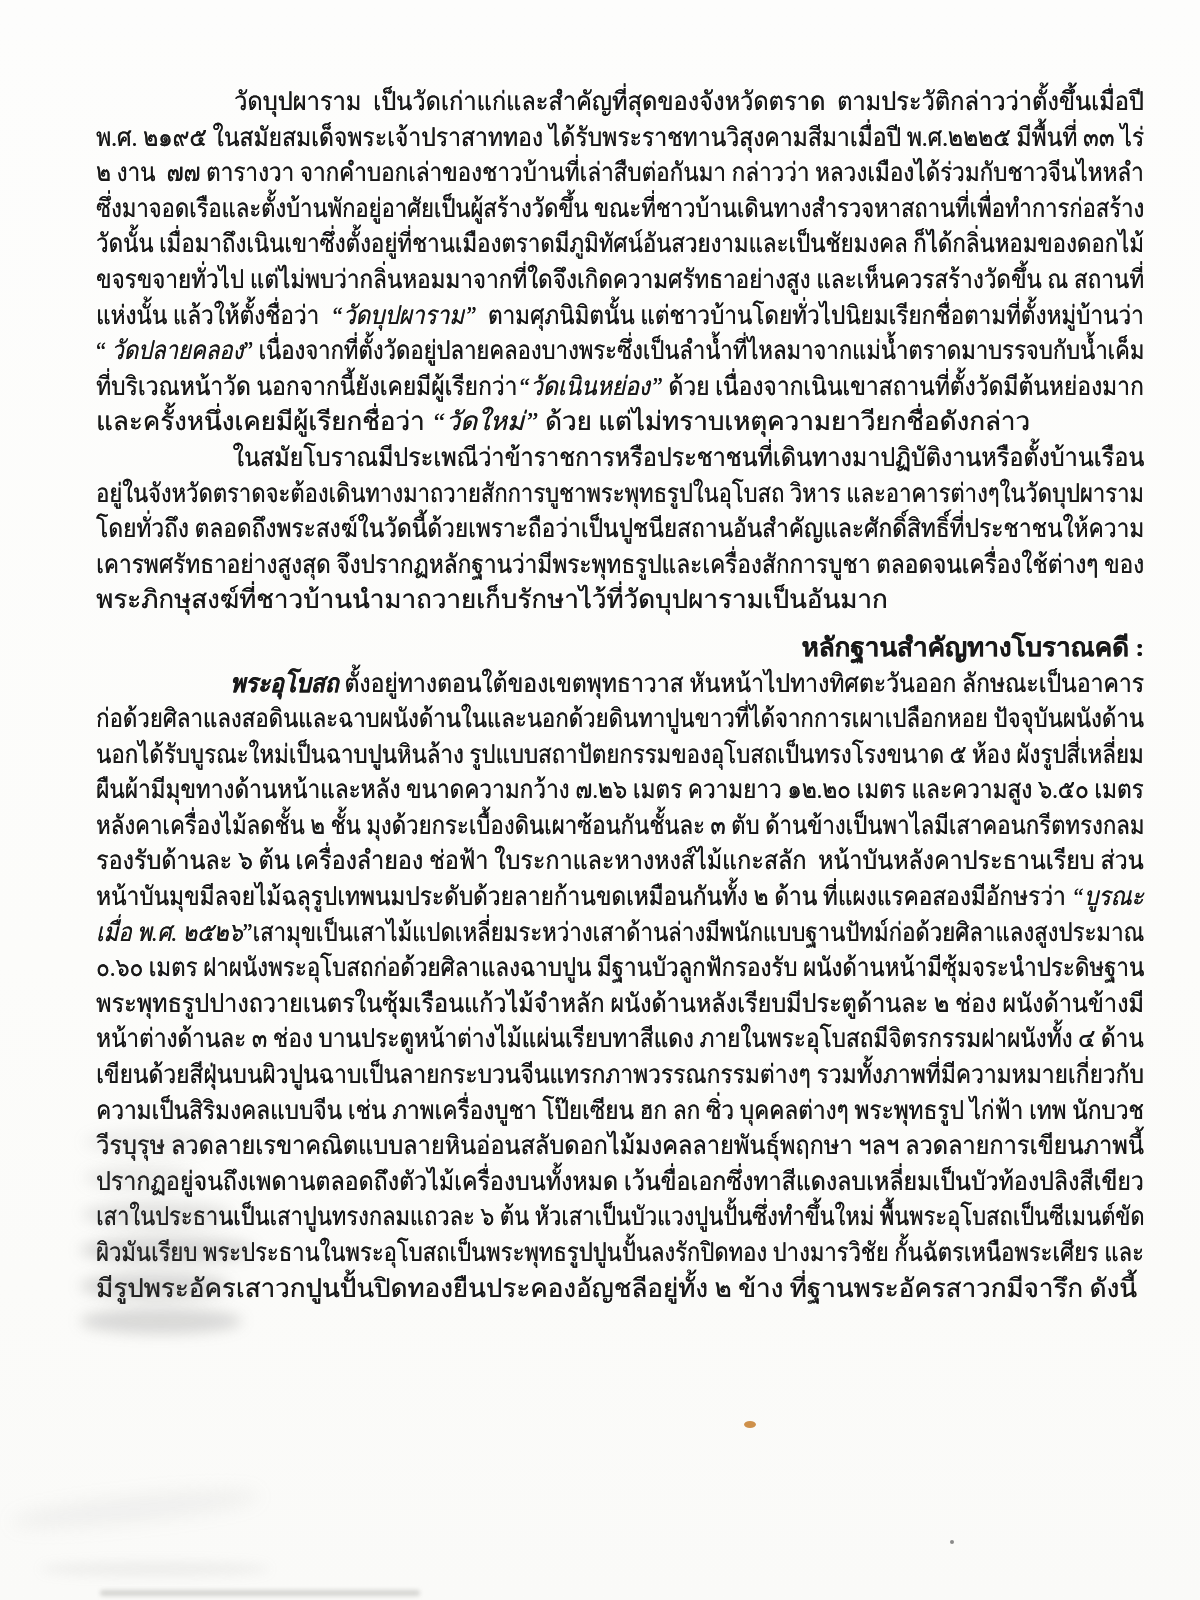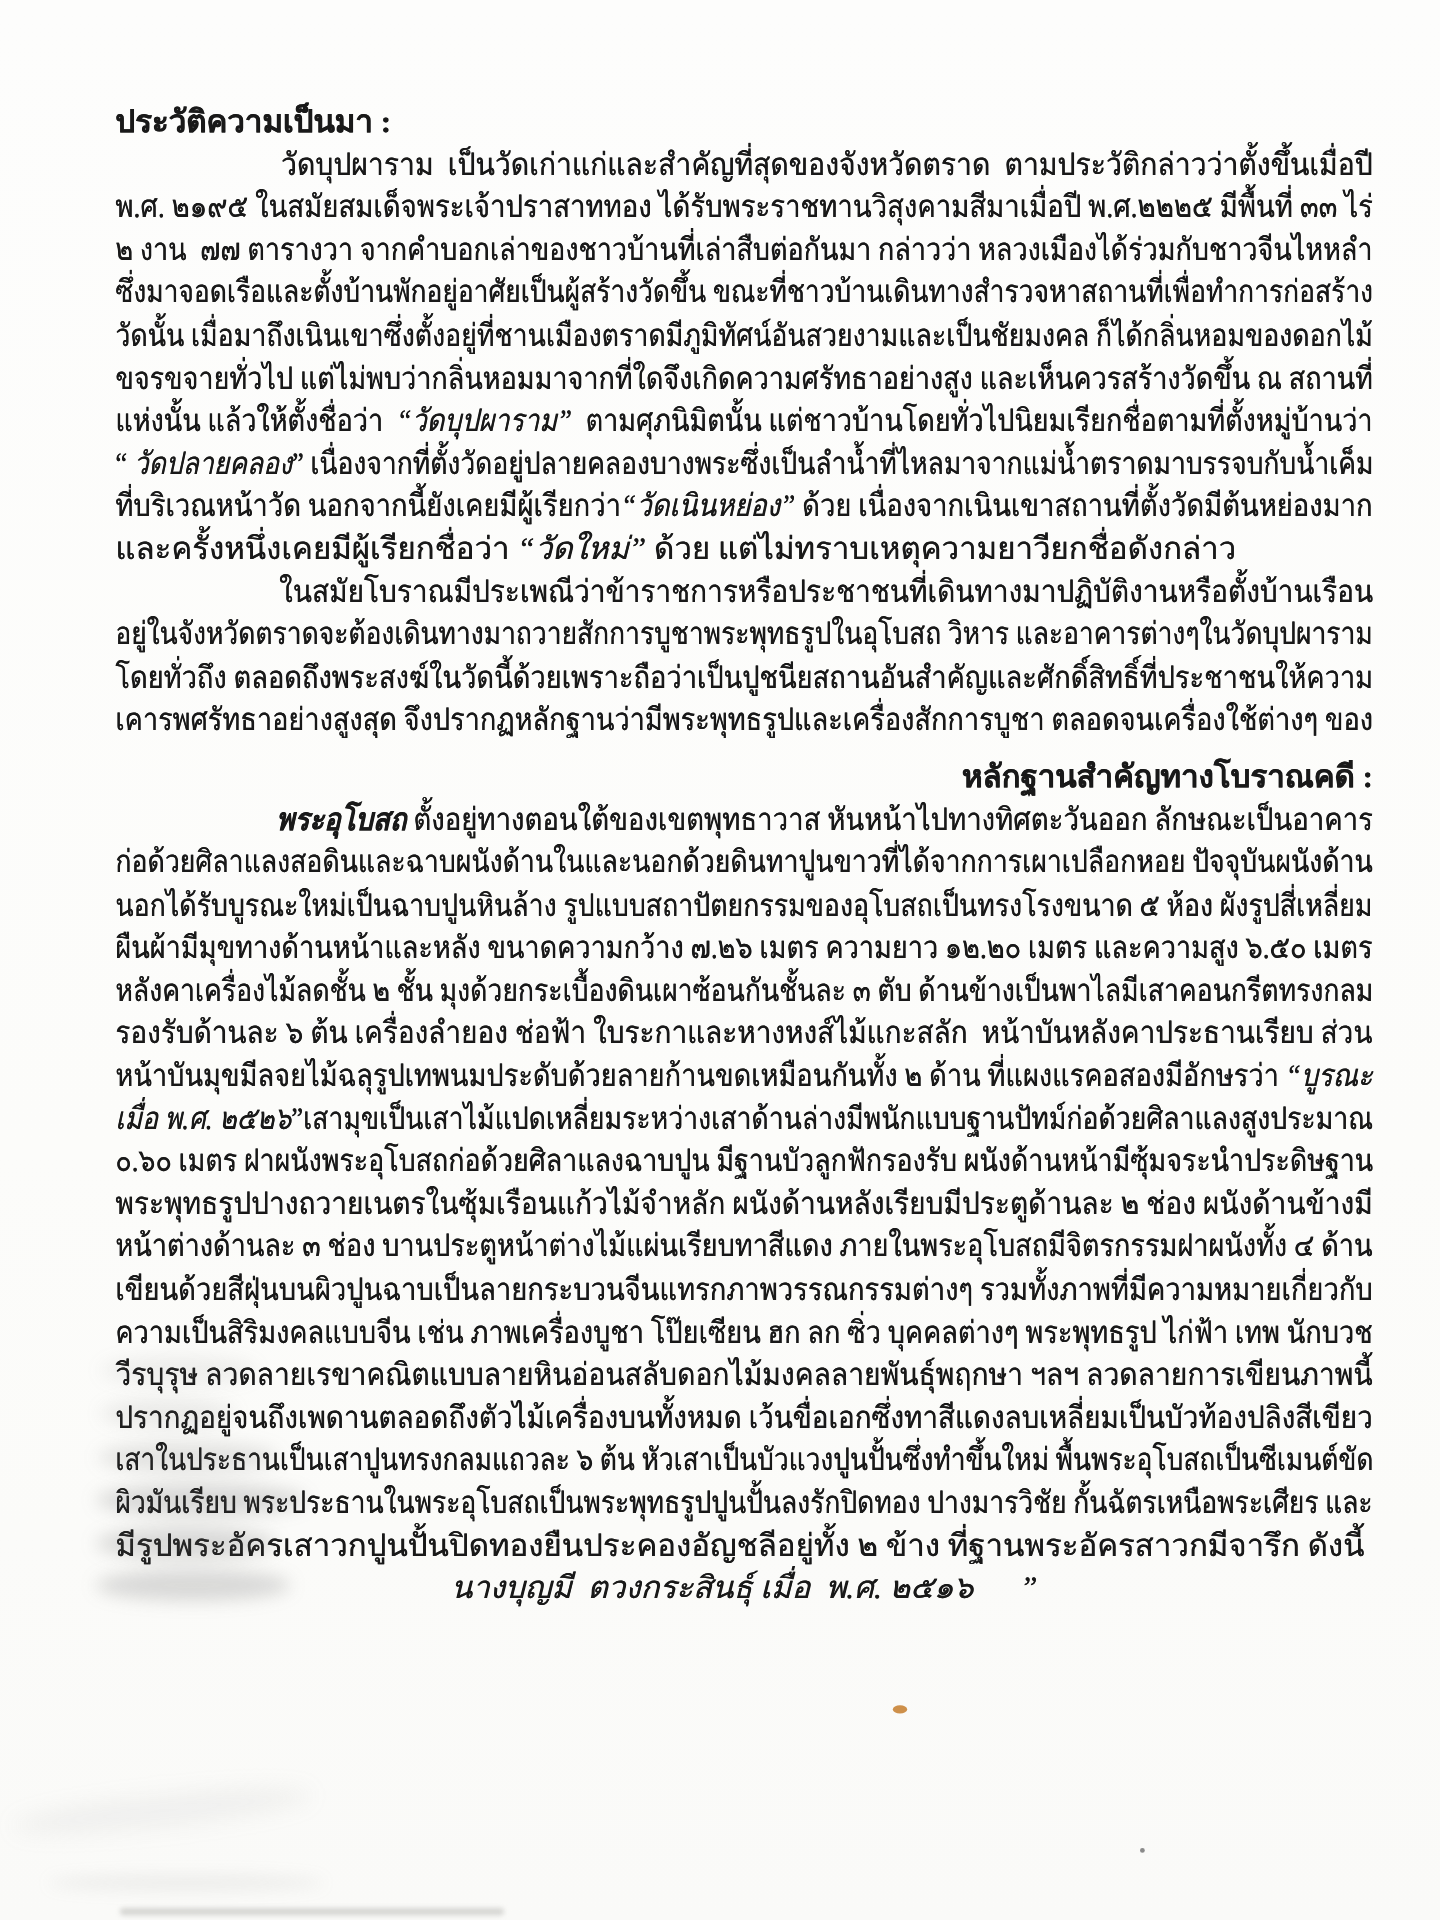--- a/index.html
+++ b/index.html
@@ -40,55 +40,54 @@
   #st2{left:40px;top:1562px;width:230px;height:14px;background:rgba(150,150,150,.12);filter:blur(6px);}
   #bar{left:100px;top:1590px;width:320px;height:6px;background:rgba(168,168,164,.45);filter:blur(2px);border-radius:3px;}
   #spk-orange{left:744px;top:1421px;width:12px;height:7px;background:#c4761f;opacity:.8;filter:blur(.5px);border-radius:50%;}
   #spk-dot{left:950px;top:1540px;width:4px;height:4px;background:#8a8a8a;filter:blur(.5px);border-radius:50%;}
 </style>
 </head>
 <body>
 
 <div class="page" style="--ink: #191919;">
   <div class="doc">
-      <div class="ln hd"><span>ประวัติความเป็นมา :</span></div>
       <div class="ln bd ind" style="transform-origin: left top; transform: scaleX(0.9081);"><span>วัดบุปผาราม  เป็นวัดเก่าแก่และสำคัญที่สุดของจังหวัดตราด  ตามประวัติกล่าวว่าตั้งขึ้นเมื่อปี</span></div>
       <div class="ln bd" style="transform-origin: left top; transform: scaleX(0.8822);"><span>พ.ศ. ๒๑๙๕ ในสมัยสมเด็จพระเจ้าปราสาททอง ได้รับพระราชทานวิสุงคามสีมาเมื่อปี พ.ศ.๒๒๒๕ มีพื้นที่ ๓๓ ไร่</span></div>
       <div class="ln bd" style="transform-origin: left top; transform: scaleX(0.864);"><span>๒ งาน  ๗๗ ตารางวา จากคำบอกเล่าของชาวบ้านที่เล่าสืบต่อกันมา กล่าวว่า หลวงเมืองได้ร่วมกับชาวจีนไหหลำ</span></div>
       <div class="ln bd" style="transform-origin: left top; transform: scaleX(0.8465);"><span>ซึ่งมาจอดเรือและตั้งบ้านพักอยู่อาศัยเป็นผู้สร้างวัดขึ้น ขณะที่ชาวบ้านเดินทางสำรวจหาสถานที่เพื่อทำการก่อสร้าง</span></div>
       <div class="ln bd" style="transform-origin: left top; transform: scaleX(0.8562);"><span>วัดนั้น เมื่อมาถึงเนินเขาซึ่งตั้งอยู่ที่ชานเมืองตราดมีภูมิทัศน์อันสวยงามและเป็นชัยมงคล ก็ได้กลิ่นหอมของดอกไม้</span></div>
       <div class="ln bd" style="transform-origin: left top; transform: scaleX(0.8654);"><span>ขจรขจายทั่วไป แต่ไม่พบว่ากลิ่นหอมมาจากที่ใดจึงเกิดความศรัทธาอย่างสูง และเห็นควรสร้างวัดขึ้น ณ สถานที่</span></div>
       <div class="ln bd" style="transform-origin: left top; transform: scaleX(0.8654);"><span>แห่งนั้น แล้วให้ตั้งชื่อว่า  </span><span class="i">“วัดบุปผาราม”</span><span>  ตามศุภนิมิตนั้น แต่ชาวบ้านโดยทั่วไปนิยมเรียกชื่อตามที่ตั้งหมู่บ้านว่า</span></div>
       <div class="ln bd" style="transform-origin: left top; transform: scaleX(0.8486);"><span>“ </span><span class="i">วัดปลายคลอง</span><span>” เนื่องจากที่ตั้งวัดอยู่ปลายคลองบางพระซึ่งเป็นลำน้ำที่ไหลมาจากแม่น้ำตราดมาบรรจบกับน้ำเค็ม</span></div>
       <div class="ln bd" style="transform-origin: left top; transform: scaleX(0.8777);"><span>ที่บริเวณหน้าวัด นอกจากนี้ยังเคยมีผู้เรียกว่า</span><span class="i">“วัดเนินหย่อง”</span><span> ด้วย เนื่องจากเนินเขาสถานที่ตั้งวัดมีต้นหย่องมาก</span></div>
       <div class="ln bd"><span>และครั้งหนึ่งเคยมีผู้เรียกชื่อว่า </span><span class="i">“วัดใหม่”</span><span> ด้วย แต่ไม่ทราบเหตุความยาวียกชื่อดังกล่าว</span></div>
       <div class="ln bd ind" style="transform-origin: left top; transform: scaleX(0.898);"><span>ในสมัยโบราณมีประเพณีว่าข้าราชการหรือประชาชนที่เดินทางมาปฏิบัติงานหรือตั้งบ้านเรือน</span></div>
       <div class="ln bd" style="transform-origin: left top; transform: scaleX(0.8465);"><span>อยู่ในจังหวัดตราดจะต้องเดินทางมาถวายสักการบูชาพระพุทธรูปในอุโบสถ วิหาร และอาคารต่างๆในวัดบุปผาราม</span></div>
       <div class="ln bd" style="transform-origin: left top; transform: scaleX(0.8733);"><span>โดยทั่วถึง ตลอดถึงพระสงฆ์ในวัดนี้ด้วยเพราะถือว่าเป็นปูชนียสถานอันสำคัญและศักดิ์สิทธิ์ที่ประชาชนให้ความ</span></div>
       <div class="ln bd" style="transform-origin: left top; transform: scaleX(0.8704);"><span>เคารพศรัทธาอย่างสูงสุด จึงปรากฏหลักฐานว่ามีพระพุทธรูปและเครื่องสักการบูชา ตลอดจนเครื่องใช้ต่างๆ ของ</span></div>
+      <div class="ln bd"><span>พระภิกษุสงฆ์ที่ชาวบ้านนำมาถวายเก็บรักษาไว้ที่วัดบุปผารามเป็นอันมาก</span></div>
       <div class="ln hd"><span>หลักฐานสำคัญทางโบราณคดี :</span></div>
       <div class="ln bd ind" style="transform-origin: left top; transform: scaleX(0.8829);"><span class="bi">พระอุโบสถ</span><span> ตั้งอยู่ทางตอนใต้ของเขตพุทธาวาส หันหน้าไปทางทิศตะวันออก ลักษณะเป็นอาคาร</span></div>
       <div class="ln bd" style="transform-origin: left top; transform: scaleX(0.8541);"><span>ก่อด้วยศิลาแลงสอดินและฉาบผนังด้านในและนอกด้วยดินทาปูนขาวที่ได้จากการเผาเปลือกหอย ปัจจุบันผนังด้าน</span></div>
       <div class="ln bd" style="transform-origin: left top; transform: scaleX(0.8562);"><span>นอกได้รับบูรณะใหม่เป็นฉาบปูนหินล้าง รูปแบบสถาปัตยกรรมของอุโบสถเป็นทรงโรงขนาด ๕ ห้อง ผังรูปสี่เหลี่ยม</span></div>
       <div class="ln bd" style="transform-origin: left top; transform: scaleX(0.8683);"><span>ผืนผ้ามีมุขทางด้านหน้าและหลัง ขนาดความกว้าง ๗.๒๖ เมตร ความยาว ๑๒.๒๐ เมตร และความสูง ๖.๕๐ เมตร</span></div>
       <div class="ln bd" style="transform-origin: left top; transform: scaleX(0.8527);"><span>หลังคาเครื่องไม้ลดชั้น ๒ ชั้น มุงด้วยกระเบื้องดินเผาซ้อนกันชั้นละ ๓ ตับ ด้านข้างเป็นพาไลมีเสาคอนกรีตทรงกลม</span></div>
       <div class="ln bd" style="transform-origin: left top; transform: scaleX(0.8957);"><span>รองรับด้านละ ๖ ต้น เครื่องลำยอง ช่อฟ้า ใบระกาและหางหงส์ไม้แกะสลัก  หน้าบันหลังคาประธานเรียบ ส่วน</span></div>
       <div class="ln bd" style="transform-origin: left top; transform: scaleX(0.8719);"><span>หน้าบันมุขมีลจยไม้ฉลุรูปเทพนมประดับด้วยลายก้านขดเหมือนกันทั้ง ๒ ด้าน ที่แผงแรคอสองมีอักษรว่า </span><span class="i">“บูรณะ</span></div>
       <div class="ln bd" style="transform-origin: left top; transform: scaleX(0.8534);"><span class="i">เมื่อ พ.ศ. ๒๕๒๖</span><span>”เสามุขเป็นเสาไม้แปดเหลี่ยมระหว่างเสาด้านล่างมีพนักแบบฐานปัทม์ก่อด้วยศิลาแลงสูงประมาณ</span></div>
       <div class="ln bd" style="transform-origin: left top; transform: scaleX(0.859);"><span>๐.๖๐ เมตร ฝาผนังพระอุโบสถก่อด้วยศิลาแลงฉาบปูน มีฐานบัวลูกฟักรองรับ ผนังด้านหน้ามีซุ้มจระนำประดิษฐาน</span></div>
       <div class="ln bd" style="transform-origin: left top; transform: scaleX(0.9003);"><span>พระพุทธรูปปางถวายเนตรในซุ้มเรือนแก้วไม้จำหลัก ผนังด้านหลังเรียบมีประตูด้านละ ๒ ช่อง ผนังด้านข้างมี</span></div>
       <div class="ln bd" style="transform-origin: left top; transform: scaleX(0.8683);"><span>หน้าต่างด้านละ ๓ ช่อง บานประตูหน้าต่างไม้แผ่นเรียบทาสีแดง ภายในพระอุโบสถมีจิตรกรรมฝาผนังทั้ง ๔ ด้าน</span></div>
       <div class="ln bd" style="transform-origin: left top; transform: scaleX(0.877);"><span>เขียนด้วยสีฝุ่นบนผิวปูนฉาบเป็นลายกระบวนจีนแทรกภาพวรรณกรรมต่างๆ รวมทั้งภาพที่มีความหมายเกี่ยวกับ</span></div>
       <div class="ln bd" style="transform-origin: left top; transform: scaleX(0.8704);"><span>ความเป็นสิริมงคลแบบจีน เช่น ภาพเครื่องบูชา โป๊ยเซียน ฮก ลก ซิ่ว บุคคลต่างๆ พระพุทธรูป ไก่ฟ้า เทพ นักบวช</span></div>
       <div class="ln bd" style="transform-origin: left top; transform: scaleX(0.905);"><span>วีรบุรุษ ลวดลายเรขาคณิตแบบลายหินอ่อนสลับดอกไม้มงคลลายพันธุ์พฤกษา ฯลฯ ลวดลายการเขียนภาพนี้</span></div>
       <div class="ln bd" style="transform-origin: left top; transform: scaleX(0.8919);"><span>ปรากฏอยู่จนถึงเพดานตลอดถึงตัวไม้เครื่องบนทั้งหมด เว้นขื่อเอกซึ่งทาสีแดงลบเหลี่ยมเป็นบัวท้องปลิงสีเขียว</span></div>
       <div class="ln bd" style="transform-origin: left top; transform: scaleX(0.8438);"><span>เสาในประธานเป็นเสาปูนทรงกลมแถวละ ๖ ต้น หัวเสาเป็นบัวแวงปูนปั้นซึ่งทำขึ้นใหม่ พื้นพระอุโบสถเป็นซีเมนต์ขัด</span></div>
       <div class="ln bd" style="transform-origin: left top; transform: scaleX(0.8479);"><span>ผิวมันเรียบ พระประธานในพระอุโบสถเป็นพระพุทธรูปปูนปั้นลงรักปิดทอง ปางมารวิชัย กั้นฉัตรเหนือพระเศียร และ</span></div>
       <div class="ln bd"><span>มีรูปพระอัครเสาวกปูนปั้นปิดทองยืนประคองอัญชลีอยู่ทั้ง ๒ ข้าง ที่ฐานพระอัครสาวกมีจารึก ดังนี้</span></div>
-      <div class="ln ctr"><span class="i">นางบุญมี  ตวงกระสินธุ์ เมื่อ  พ.ศ. ๒๕๑๖      ”</span></div>
     </div>
 
   <div class="sm" id="sm1"></div>
   <div class="sm" id="sm2"></div>
   <div class="sm" id="sm3"></div>
   <div class="sm" id="sm4"></div>
   <div class="sm" id="sm5"></div>
   <div class="sm" id="sm6"></div>
   <div class="sm" id="st1"></div>
   <div class="sm" id="st2"></div>

